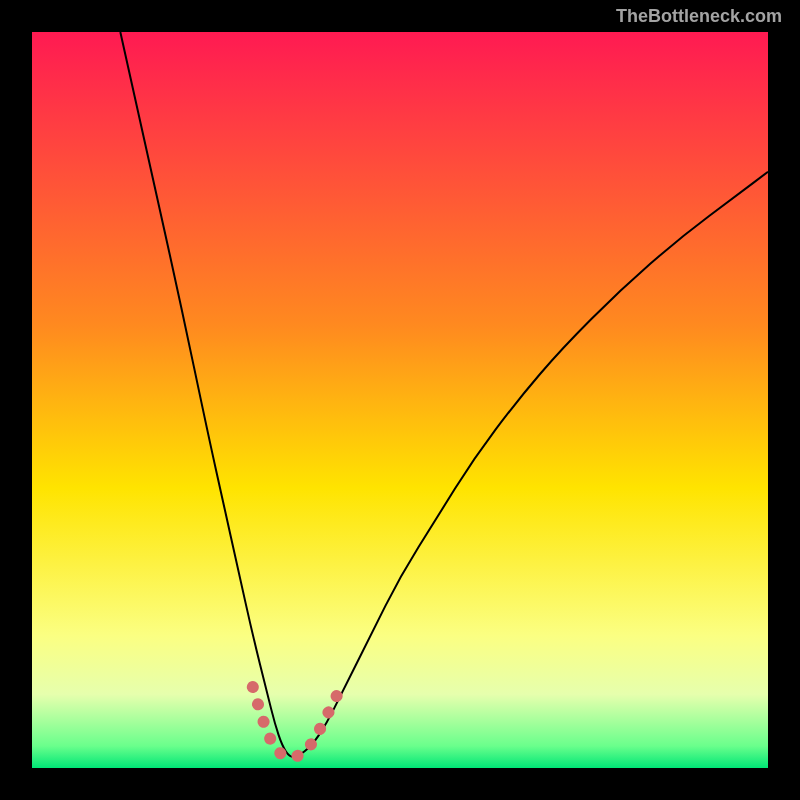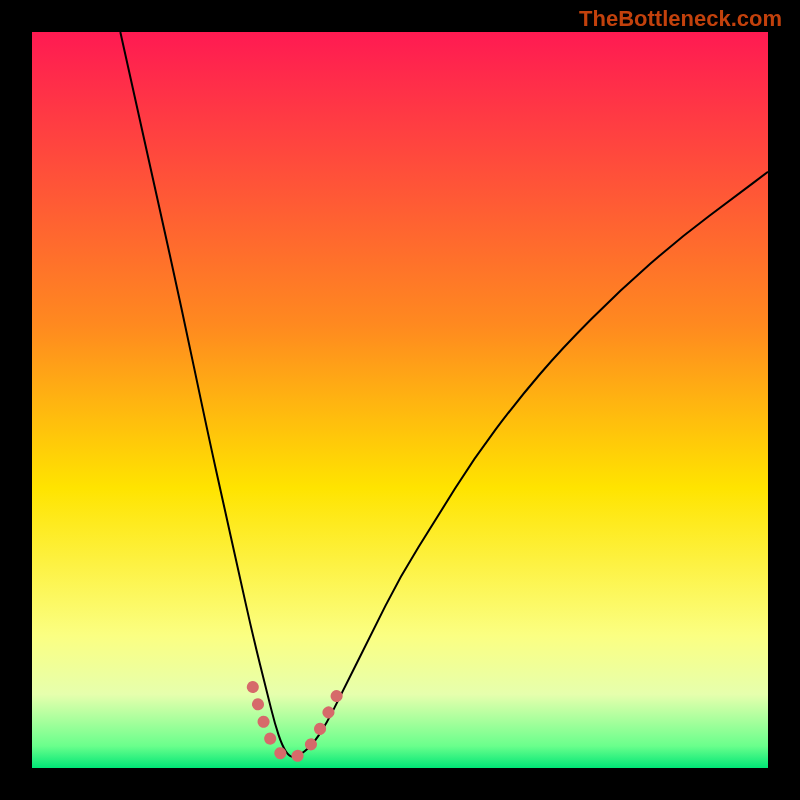--- a/index.html
+++ b/index.html
@@ -27,23 +27,23 @@
     overflow: hidden;
   }
   svg {
     display: block;
   }
   .watermark {
     position: absolute;
     top: 6px;
     right: 18px;
     font-family: Arial, Helvetica, sans-serif;
-    font-size: 22px;
+    font-size: 18px;
     font-weight: 600;
-    color: #c2410c;
+    color: #a3a3a3;
     letter-spacing: 0px;
   }
 </style>
 </head>
 <body>
 
 <div class="frame">
   <div class="plot-area">
     <svg id="chart-svg" width="736" height="736" viewBox="0 0 736 736">
       <defs>

